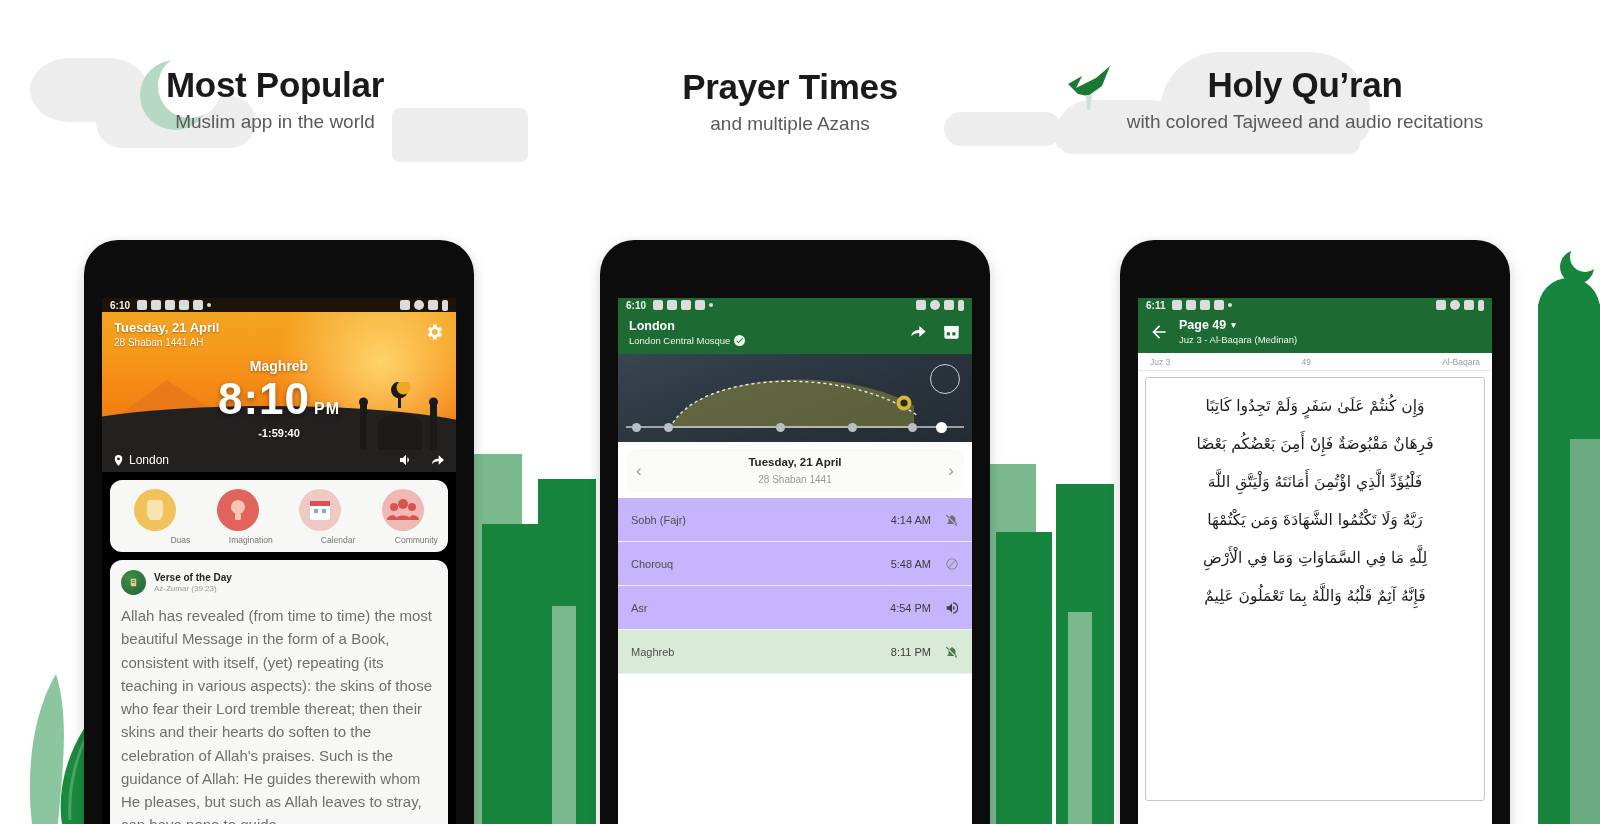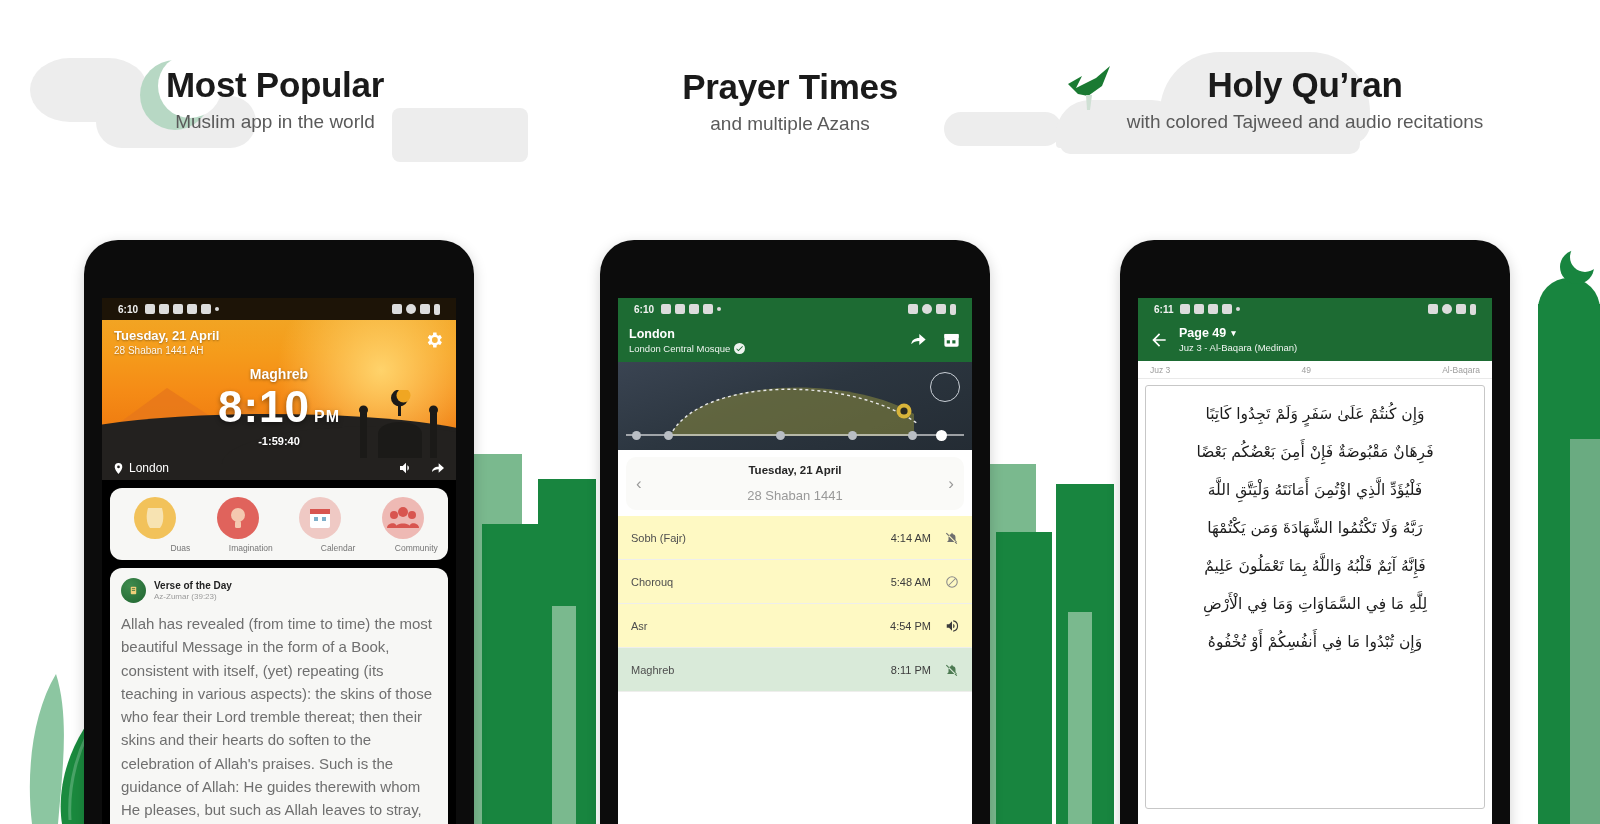--- a/index.html
+++ b/index.html
@@ -65,21 +65,21 @@
     box-shadow: 0 4px 14px rgba(0,0,0,.18);
     overflow: hidden;
   }
   .p1 { left: 84px;  top: 240px; width: 390px; height: 600px; }
   .p2 { left: 600px; top: 240px; width: 390px; height: 600px; }
   .p3 { left: 1120px;top: 240px; width: 390px; height: 600px; }
   .screen { position: absolute; left: 18px; top: 58px; width: 354px; height: 545px; overflow: hidden; background: #fff; }
 
   
   .statusbar {
-    display: flex; align-items: center; height: 22px; padding: 0 16px; gap: 4px;
+    display: flex; align-items: center; height: 14px; padding: 0 8px; gap: 4px;
     font-size: 10px; color: #f2f2f2;
   }
   .sb-dark { background: #1d1407; }
   .sb-green{ background: #1d6b33; }
   .sb-time { font-size: 10px; font-weight: bold; margin-right: 3px; }
   .sb-ic { width: 10px; height: 10px; background: #dcdcdc; border-radius: 2px; display:inline-block; }
   .sb-ic.round { border-radius: 50%; }
   .sb-sp { flex: 1; }
 
   
@@ -141,24 +141,24 @@
 
   .arcwrap { position: relative; height: 88px; background: linear-gradient(160deg,#3a4452 0%, #2c3640 45%, #242c34 100%); overflow: hidden; }
   .arcwrap .moonbtn { position: absolute; right: 12px; top: 10px; width: 30px; height: 30px; border-radius: 50%; border: 1.6px solid #c9cfd6; }
   .timeline { position: absolute; left: 8px; right: 8px; bottom: 14px; height: 2px; background: rgba(255,255,255,.55); }
   .tdot { position: absolute; top: -3.5px; width: 9px; height: 9px; border-radius: 50%; background: #b9bec4; }
   .tdot.active { background: #fff; width: 11px; height: 11px; top: -4.5px; }
 
   .datenav { background: #fafaf8; margin: 7px 8px 0; border-radius: 10px; display: flex; align-items: center; padding: 7px 10px; }
   .datenav .mid { flex: 1; text-align: center; }
   .datenav .dn1 { font-size: 11.5px; font-weight: bold; color: #262626; }
-  .datenav .dn2 { font-size: 13px; color: #999; margin-top: 12px; }
+  .datenav .dn2 { font-size: 10px; color: #999; margin-top: 6px; }
   .chev { font-size: 17px; color: #9a9a9a; line-height: 1; }
 
-  .prow { display: flex; align-items: center; padding: 0 13px; height: 44px; background: #fef9c3; border-bottom: 1px solid #eeeeec; font-size: 11px; color: #4e4e4e; }
+  .prow { display: flex; align-items: center; padding: 0 13px; height: 44px; background: #c4b5fd; border-bottom: 1px solid #eeeeec; font-size: 11px; color: #4e4e4e; }
   .prow.hl { background: #d9ead9; }
   .prow .pname { flex: 1; }
   .prow .ptime { margin-right: 14px; color: #3c3c3c; }
   .prow .pic { width: 14px; height: 14px; }
 
   
   .p3hdr { background: #1d6b33; padding: 6px 11px 8px; display: flex; align-items: center; color: #fff; gap: 10px; }
   .p3hdr .t1 { font-size: 12.5px; font-weight: bold; display:flex; align-items:center; gap:5px; }
   .p3hdr .t2 { font-size: 9.5px; opacity: .93; margin-top: 2px; }
   .p3sub { display: flex; align-items: center; justify-content: space-between; padding: 4px 12px 3px; font-size: 8.5px; color: #9d9d9d; background: #fff; border-bottom: 1px solid #e9e9e9; }
@@ -498,22 +498,21 @@
         <span>49</span>
         <span>Al-Baqara</span>
       </div>
 
       <div class="quran">
         <div class="qpage">
           <div class="qline">وَإِن كُنتُمْ عَلَىٰ سَفَرٍ وَلَمْ تَجِدُوا كَاتِبًا</div>
           <div class="qline">فَرِهَانٌ مَقْبُوضَةٌ فَإِنْ أَمِنَ بَعْضُكُم بَعْضًا</div>
           <div class="qline">فَلْيُؤَدِّ الَّذِي اؤْتُمِنَ أَمَانَتَهُ وَلْيَتَّقِ اللَّهَ</div>
           <div class="qline">رَبَّهُ وَلَا تَكْتُمُوا الشَّهَادَةَ وَمَن يَكْتُمْهَا</div>
+          <div class="qline">لِلَّهِ مَا فِي السَّمَاوَاتِ وَمَا فِي الْأَرْضِ</div>
           <div class="qline">فَإِنَّهُ آثِمٌ قَلْبُهُ وَاللَّهُ بِمَا تَعْمَلُونَ عَلِيمٌ</div>
-          <div class="qline">لِلَّهِ مَا فِي السَّمَاوَاتِ وَمَا فِي الْأَرْضِ</div>
-          <div class="qline">وَإِن تُبْدُوا مَا فِي أَنفُسِكُمْ أَوْ تُخْفُوهُ</div>
         </div>
       </div>
 
     </div>
   </div>
 
 </div>
 
 </body></html>

